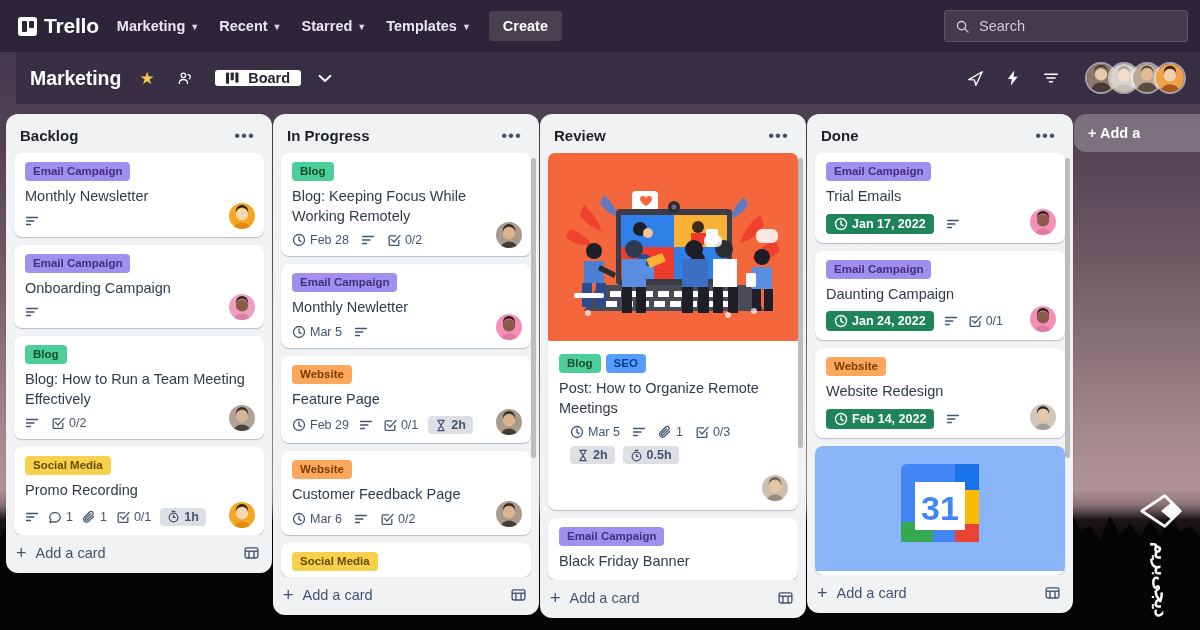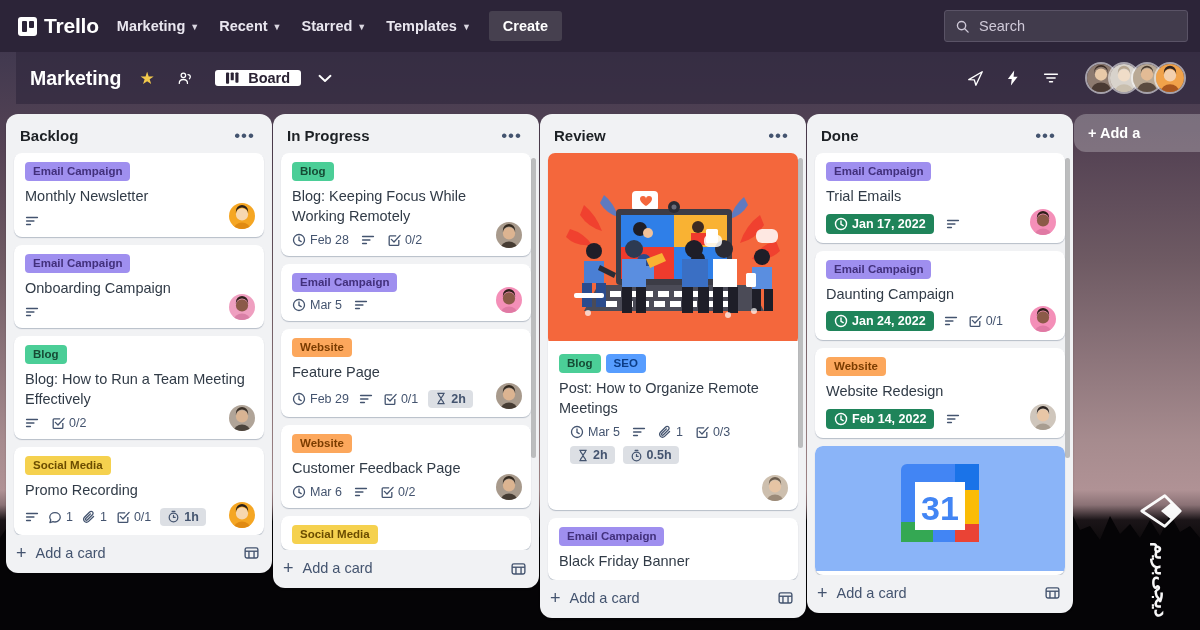--- a/index.html
+++ b/index.html
@@ -556,20 +556,21 @@
               <ellipse cx="16" cy="32" rx="10" ry="8" fill="#463c33"></ellipse>
               <path d="M8.5 13a7.5 7.5 0 0115 0v-3a7.5 7.5 0 00-15 0z" fill="#33291f"></path>
             </svg>
         </div>
       </div>
 
       <div class="card">
         <div class="labels">
           <span class="label" style="background:#9f8fef;color:#42307c">Email Campaign</span>
         </div>
+        <div class="card-title">Monthly Newletter</div>
         <div class="badges">
           <span class="badge">
             <svg class="icon" width="14" height="14" viewBox="0 0 16 16" fill="none" stroke="#44546f" stroke-width="1.5">
                 <circle cx="8" cy="8" r="6.3"></circle>
                 <path d="M8 4.5V8.3l2.5 1.5" stroke-linecap="round"></path>
               </svg>
             <span>Mar 5</span>
           </span>
           <span class="badge">
             <svg class="icon" width="14" height="14" viewBox="0 0 16 16" fill="#44546f">

